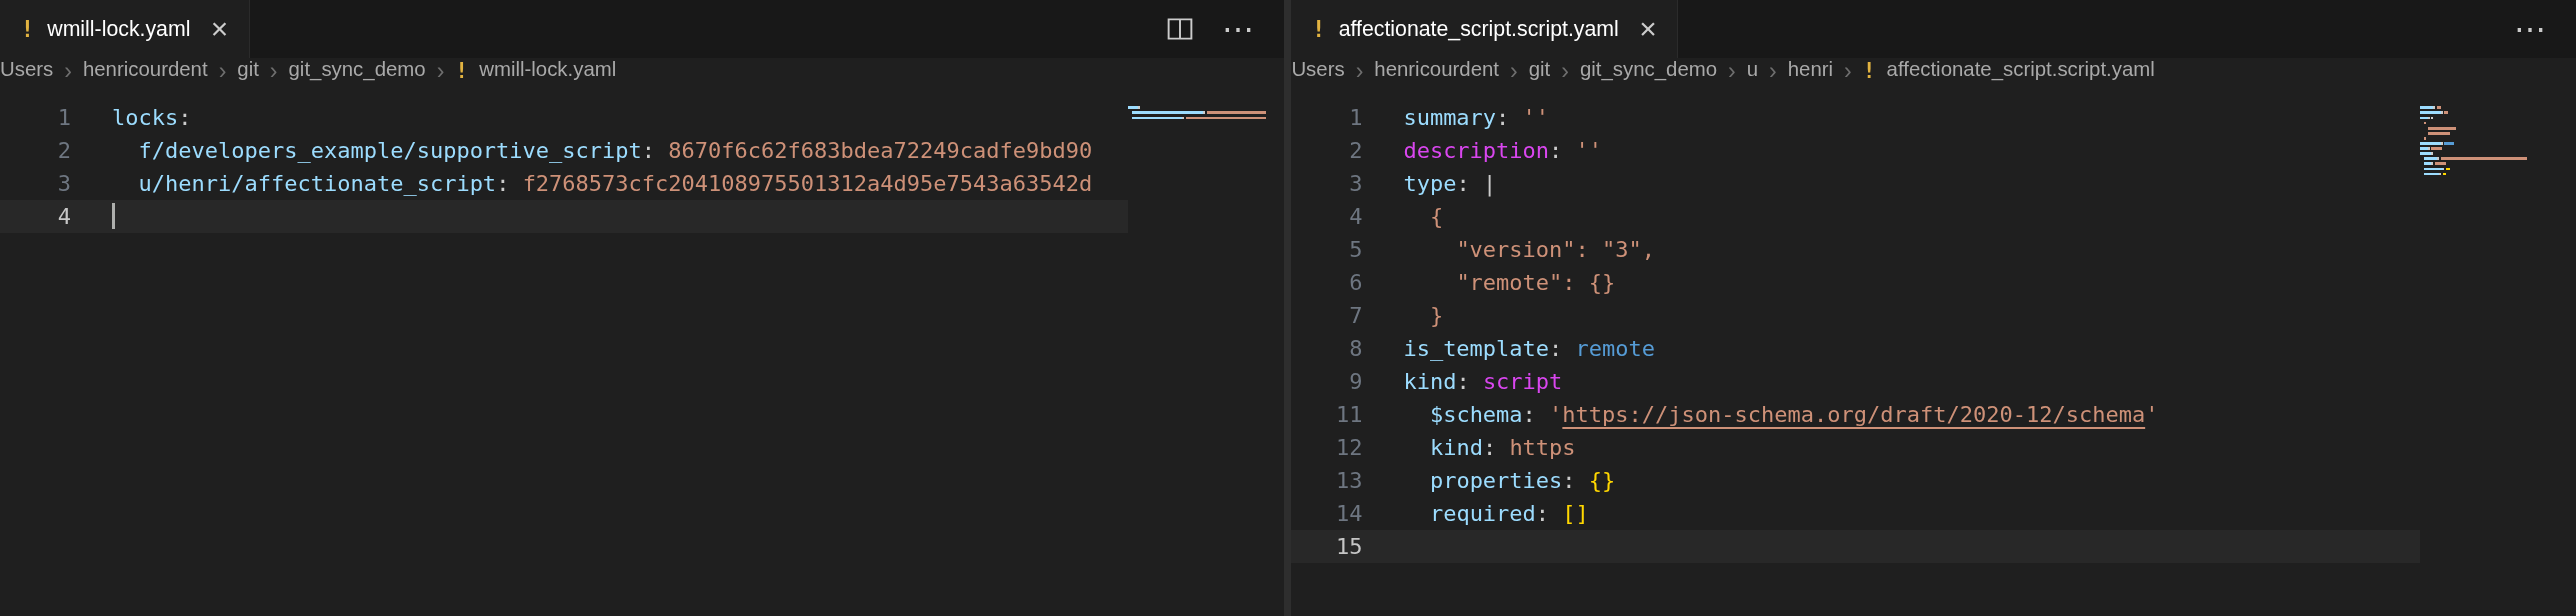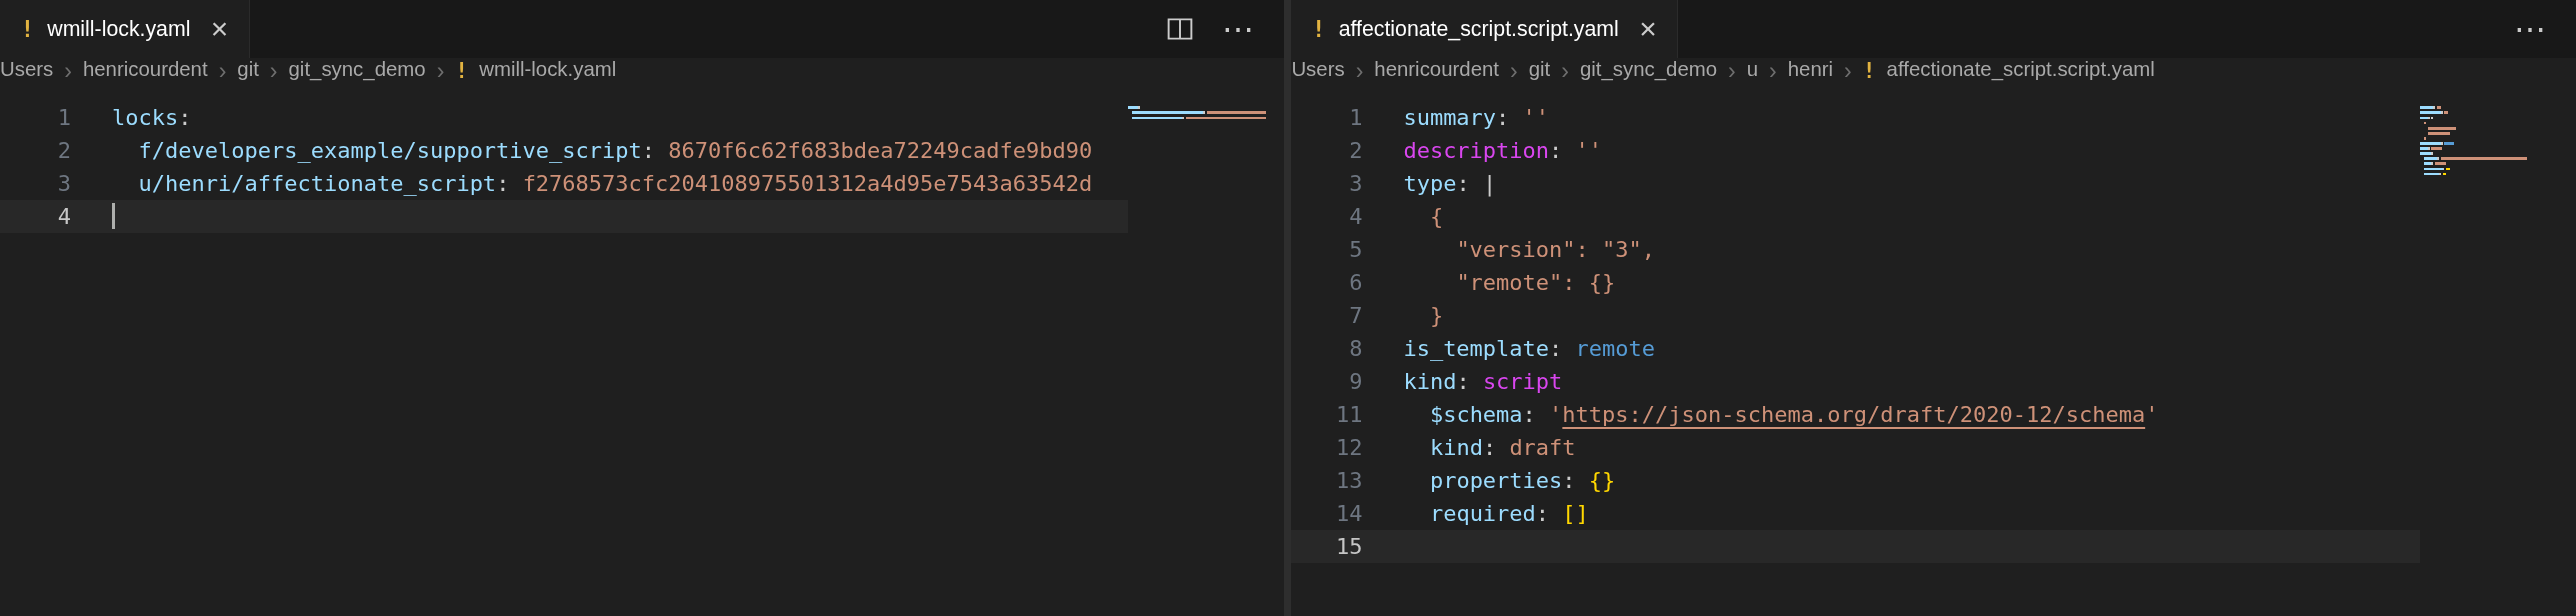--- a/index.html
+++ b/index.html
@@ -215,21 +215,21 @@
           <div class="line">
             <span class="ln">9</span>
             <span class="lt"><span style="color: rgb(156, 220, 254);">kind</span><span style="color: rgb(204, 204, 204);">:</span><span style="color: transparent;"> </span><span style="color: #d946ef;">script</span></span>
           </div>
           <div class="line">
             <span class="ln">11</span>
             <span class="lt"><span style="color: transparent;">  </span><span style="color: rgb(156, 220, 254);">$schema</span><span style="color: rgb(204, 204, 204);">:</span><span style="color: transparent;"> </span><span style="color: rgb(206, 145, 120);">'</span><span class="tok-link" style="color: rgb(206, 145, 120);">https://json-schema.org/draft/2020-12/schema</span><span style="color: rgb(206, 145, 120);">'</span></span>
           </div>
           <div class="line">
             <span class="ln">12</span>
-            <span class="lt"><span style="color: transparent;">  </span><span style="color: rgb(156, 220, 254);">kind</span><span style="color: rgb(204, 204, 204);">:</span><span style="color: transparent;"> </span><span style="color: rgb(206, 145, 120);">draft</span></span>
+            <span class="lt"><span style="color: transparent;">  </span><span style="color: rgb(156, 220, 254);">kind</span><span style="color: rgb(204, 204, 204);">:</span><span style="color: transparent;"> </span><span style="color: rgb(206, 145, 120);">https</span></span>
           </div>
           <div class="line">
             <span class="ln">13</span>
             <span class="lt"><span style="color: transparent;">  </span><span style="color: rgb(156, 220, 254);">properties</span><span style="color: rgb(204, 204, 204);">:</span><span style="color: transparent;"> </span><span style="color: rgb(255, 215, 0);">{}</span></span>
           </div>
           <div class="line">
             <span class="ln">14</span>
             <span class="lt"><span style="color: transparent;">  </span><span style="color: rgb(156, 220, 254);">required</span><span style="color: rgb(204, 204, 204);">:</span><span style="color: transparent;"> </span><span style="color: rgb(255, 215, 0);">[]</span></span>
           </div>
           <div class="line active">

